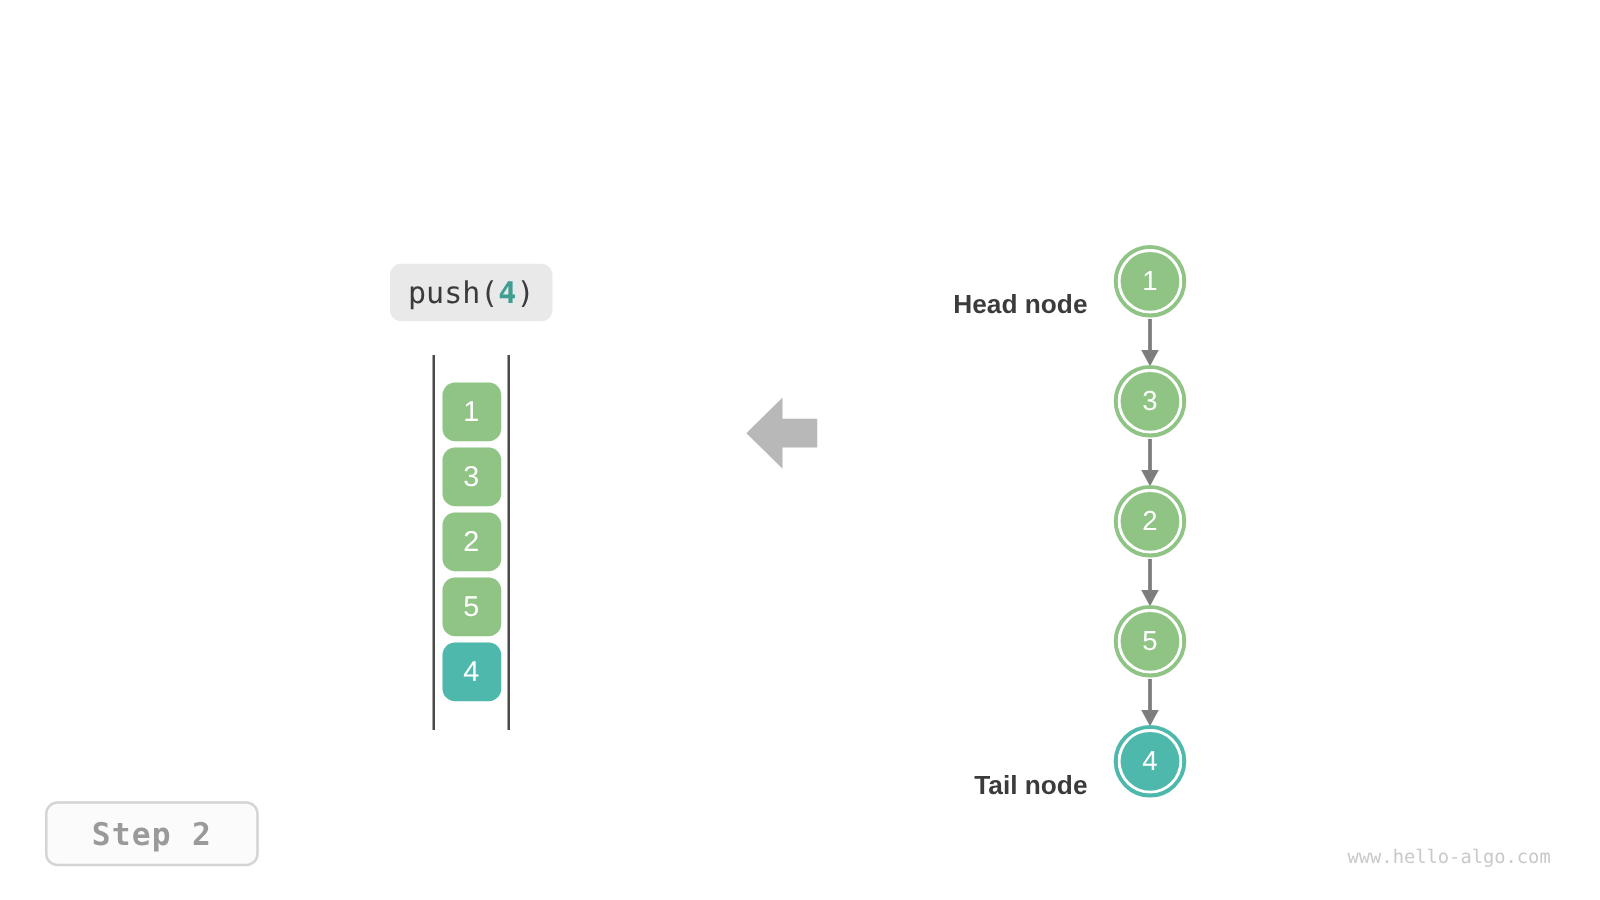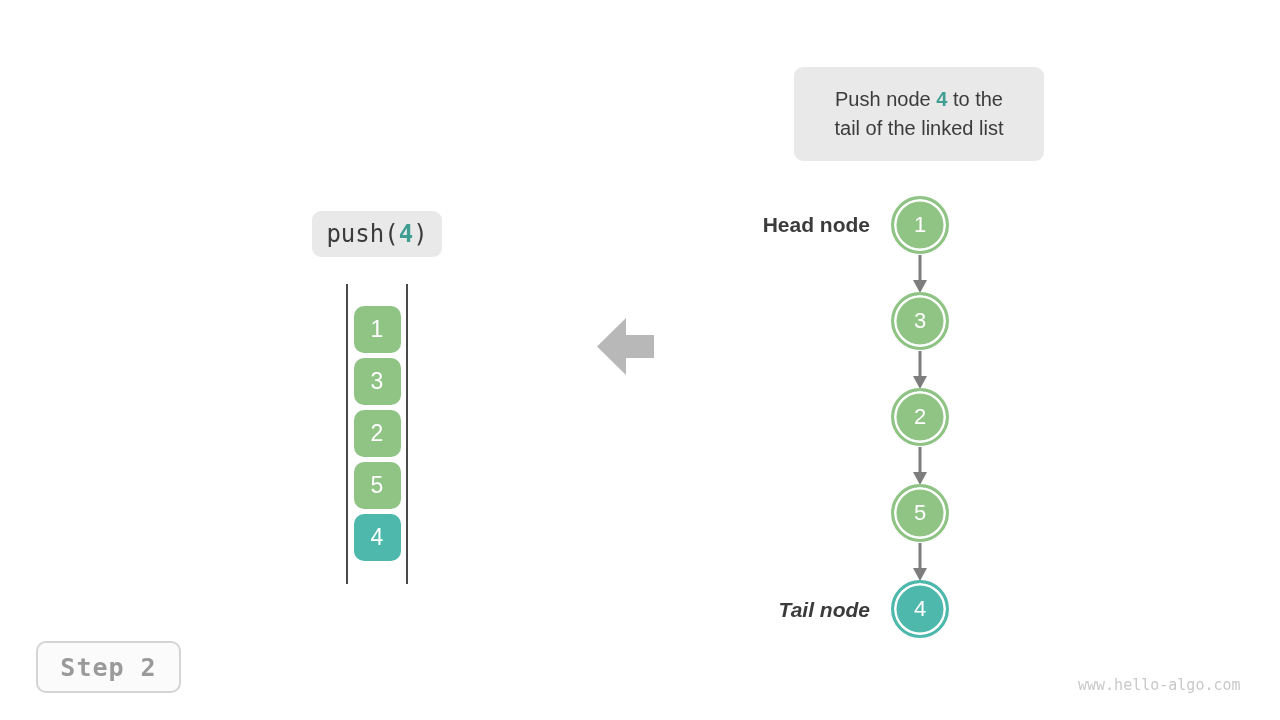--- a/index.html
+++ b/index.html
@@ -106,29 +106,30 @@
     width: 20px; height: 38px;
   }
 
   .node-label {
     position: absolute;
     width: 150px;
     text-align: right;
     font-size: 21px;
     font-weight: bold;
     color: var(--dark_text, #3b3b3b);
+    margin-top: 19px;
   }
   .node-label.head { left: 720px; top: 213px; }
-  .node-label.tail { left: 720px; top: 598px; font-style: italic; }
+  .node-label.tail { left: 720px; top: 598px; }
 
   
   .step-badge {
     position: absolute;
     left: 36px; top: 641px;
-    width: 145px; height: 52px;
+    width: 171px; height: 52px;
     background: #fbfbfb;
     border: 2px solid var(--step_border, #d4d4d4);
     border-radius: 10px;
     display: flex; align-items: center; justify-content: center;
     font-family: "DejaVu Sans Mono", monospace;
     font-weight: bold;
     font-size: 25px;
     letter-spacing: 1px;
     color: var(--step_text, #9a9a9a);
   }
@@ -140,26 +141,20 @@
     font-family: "DejaVu Sans Mono", monospace;
     font-size: 15px;
     color: var(--watermark, #c9c9c9);
   }
 </style>
 </head>
 <body>
 
 <div class="canvas">
 
-  <div class="callout">
-    <div>
-      <span>Push node </span><span class="hl">4</span><span> to the</span><br>
-      <span>tail of the linked list</span>
-    </div>
-  </div>
 
   <div class="push-chip">
     <span>push(</span>
       <span class="hl">4</span>
       <span>)</span>
   </div>
 
   <div class="queue-channel">
     <div class="queue-items">
       <div class="queue-box">1</div>

